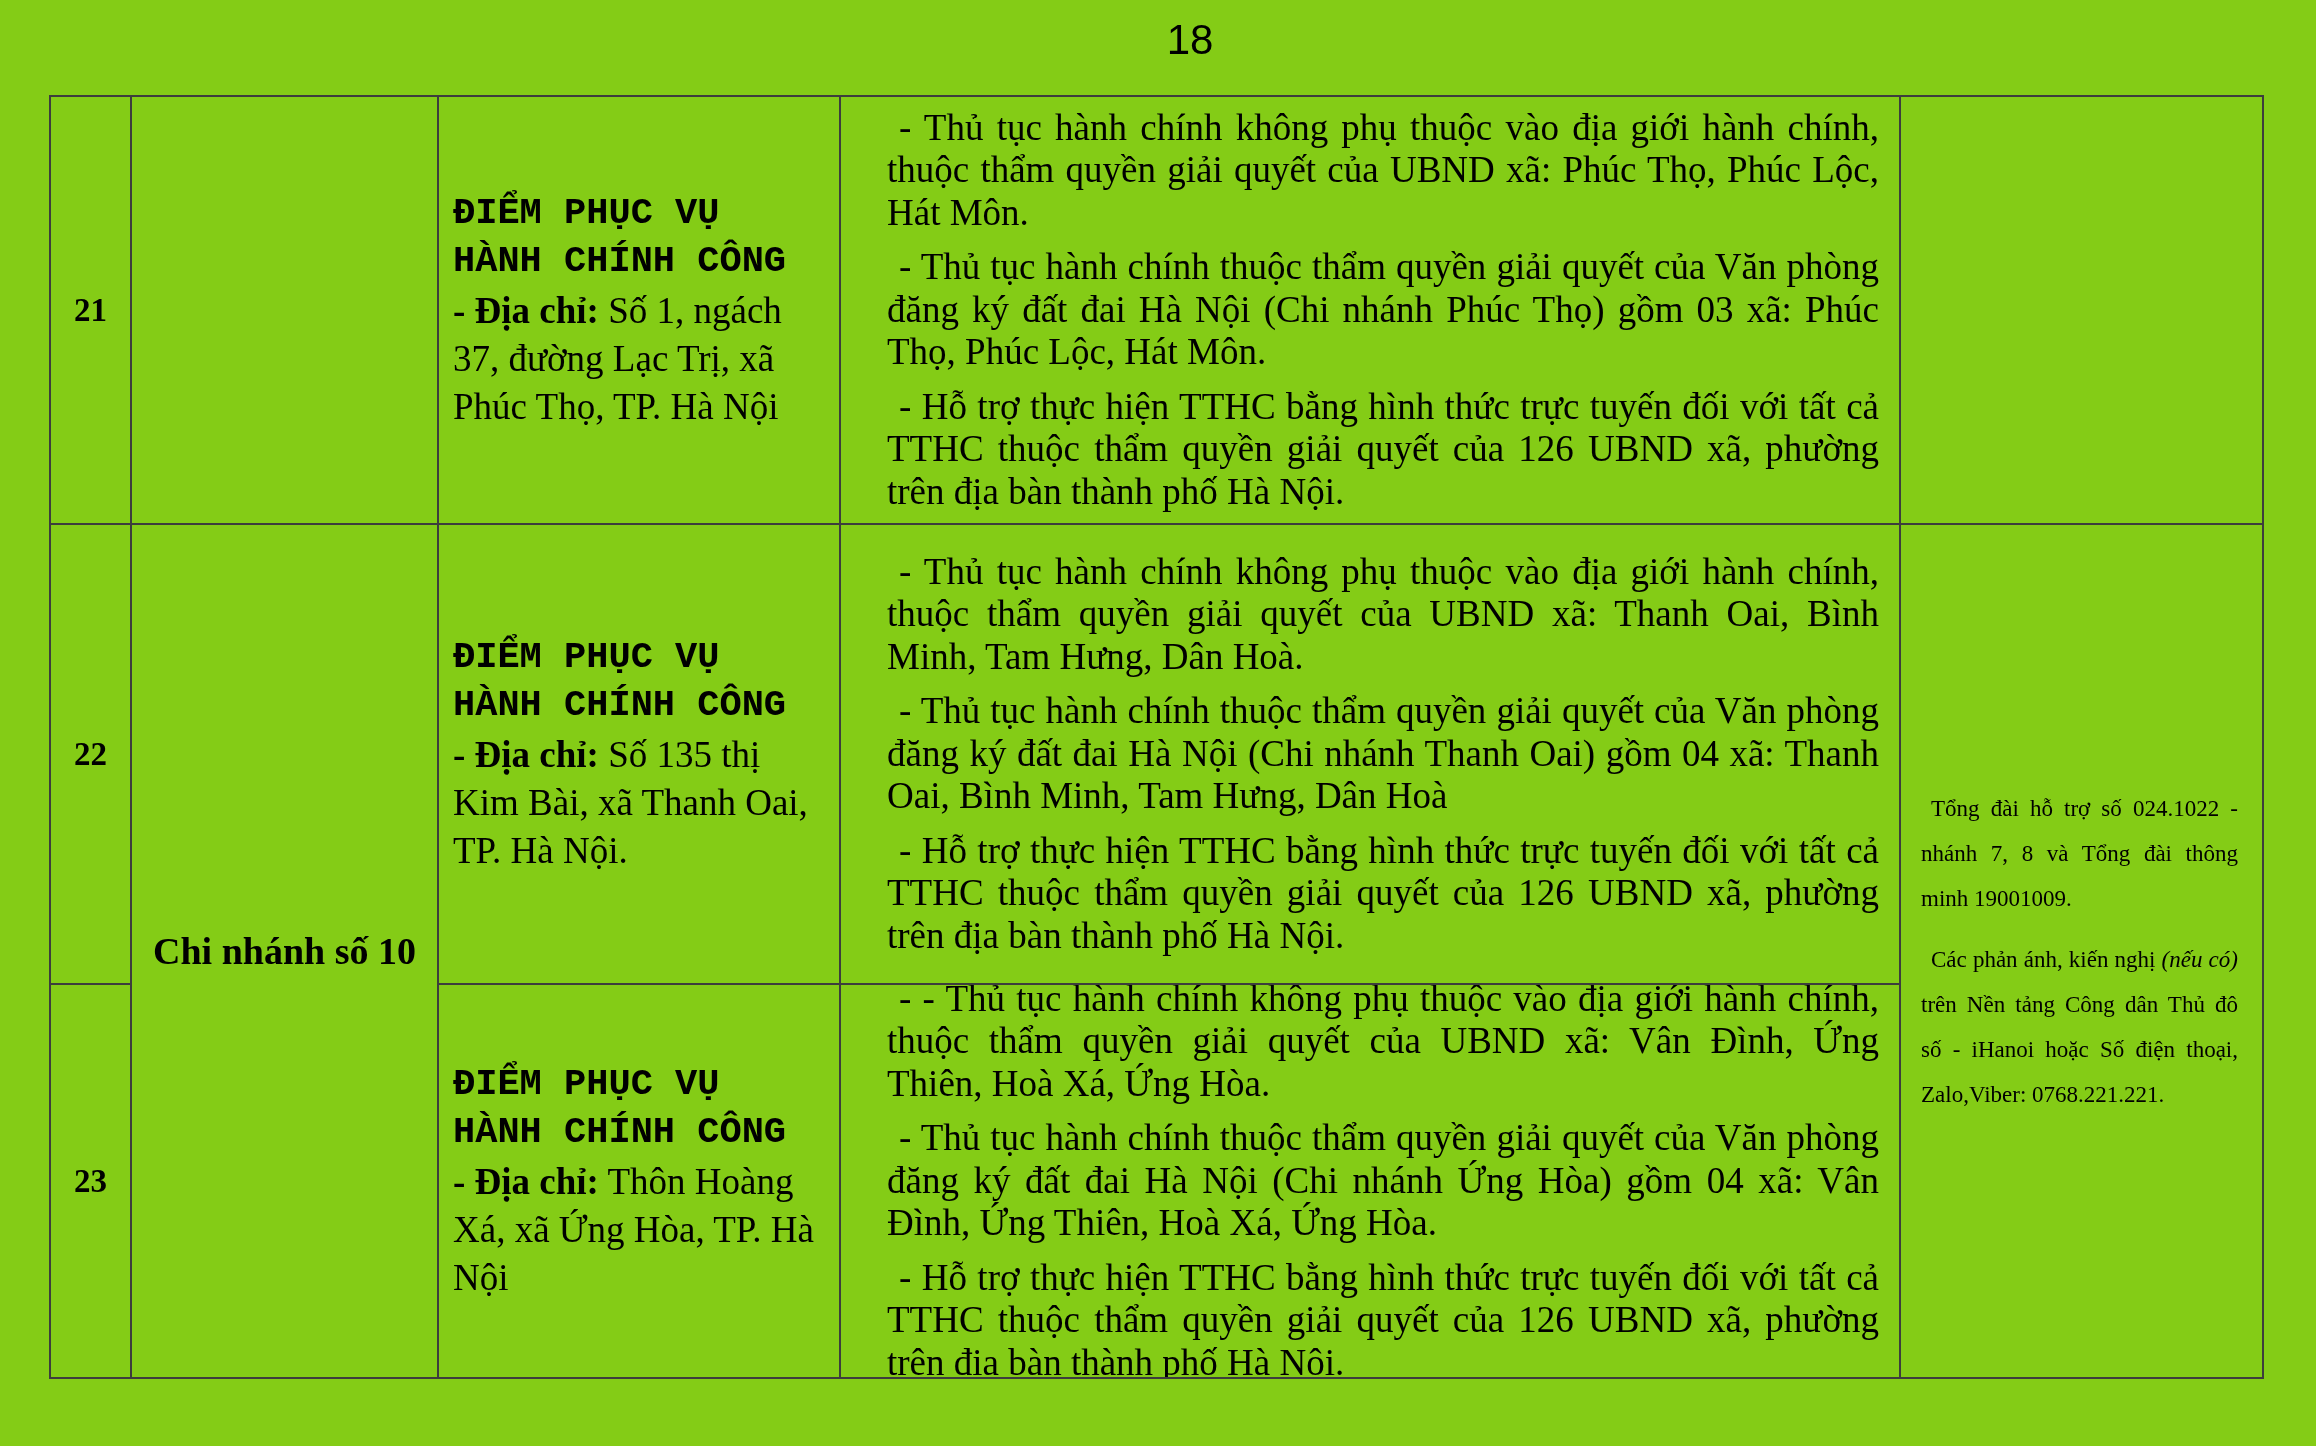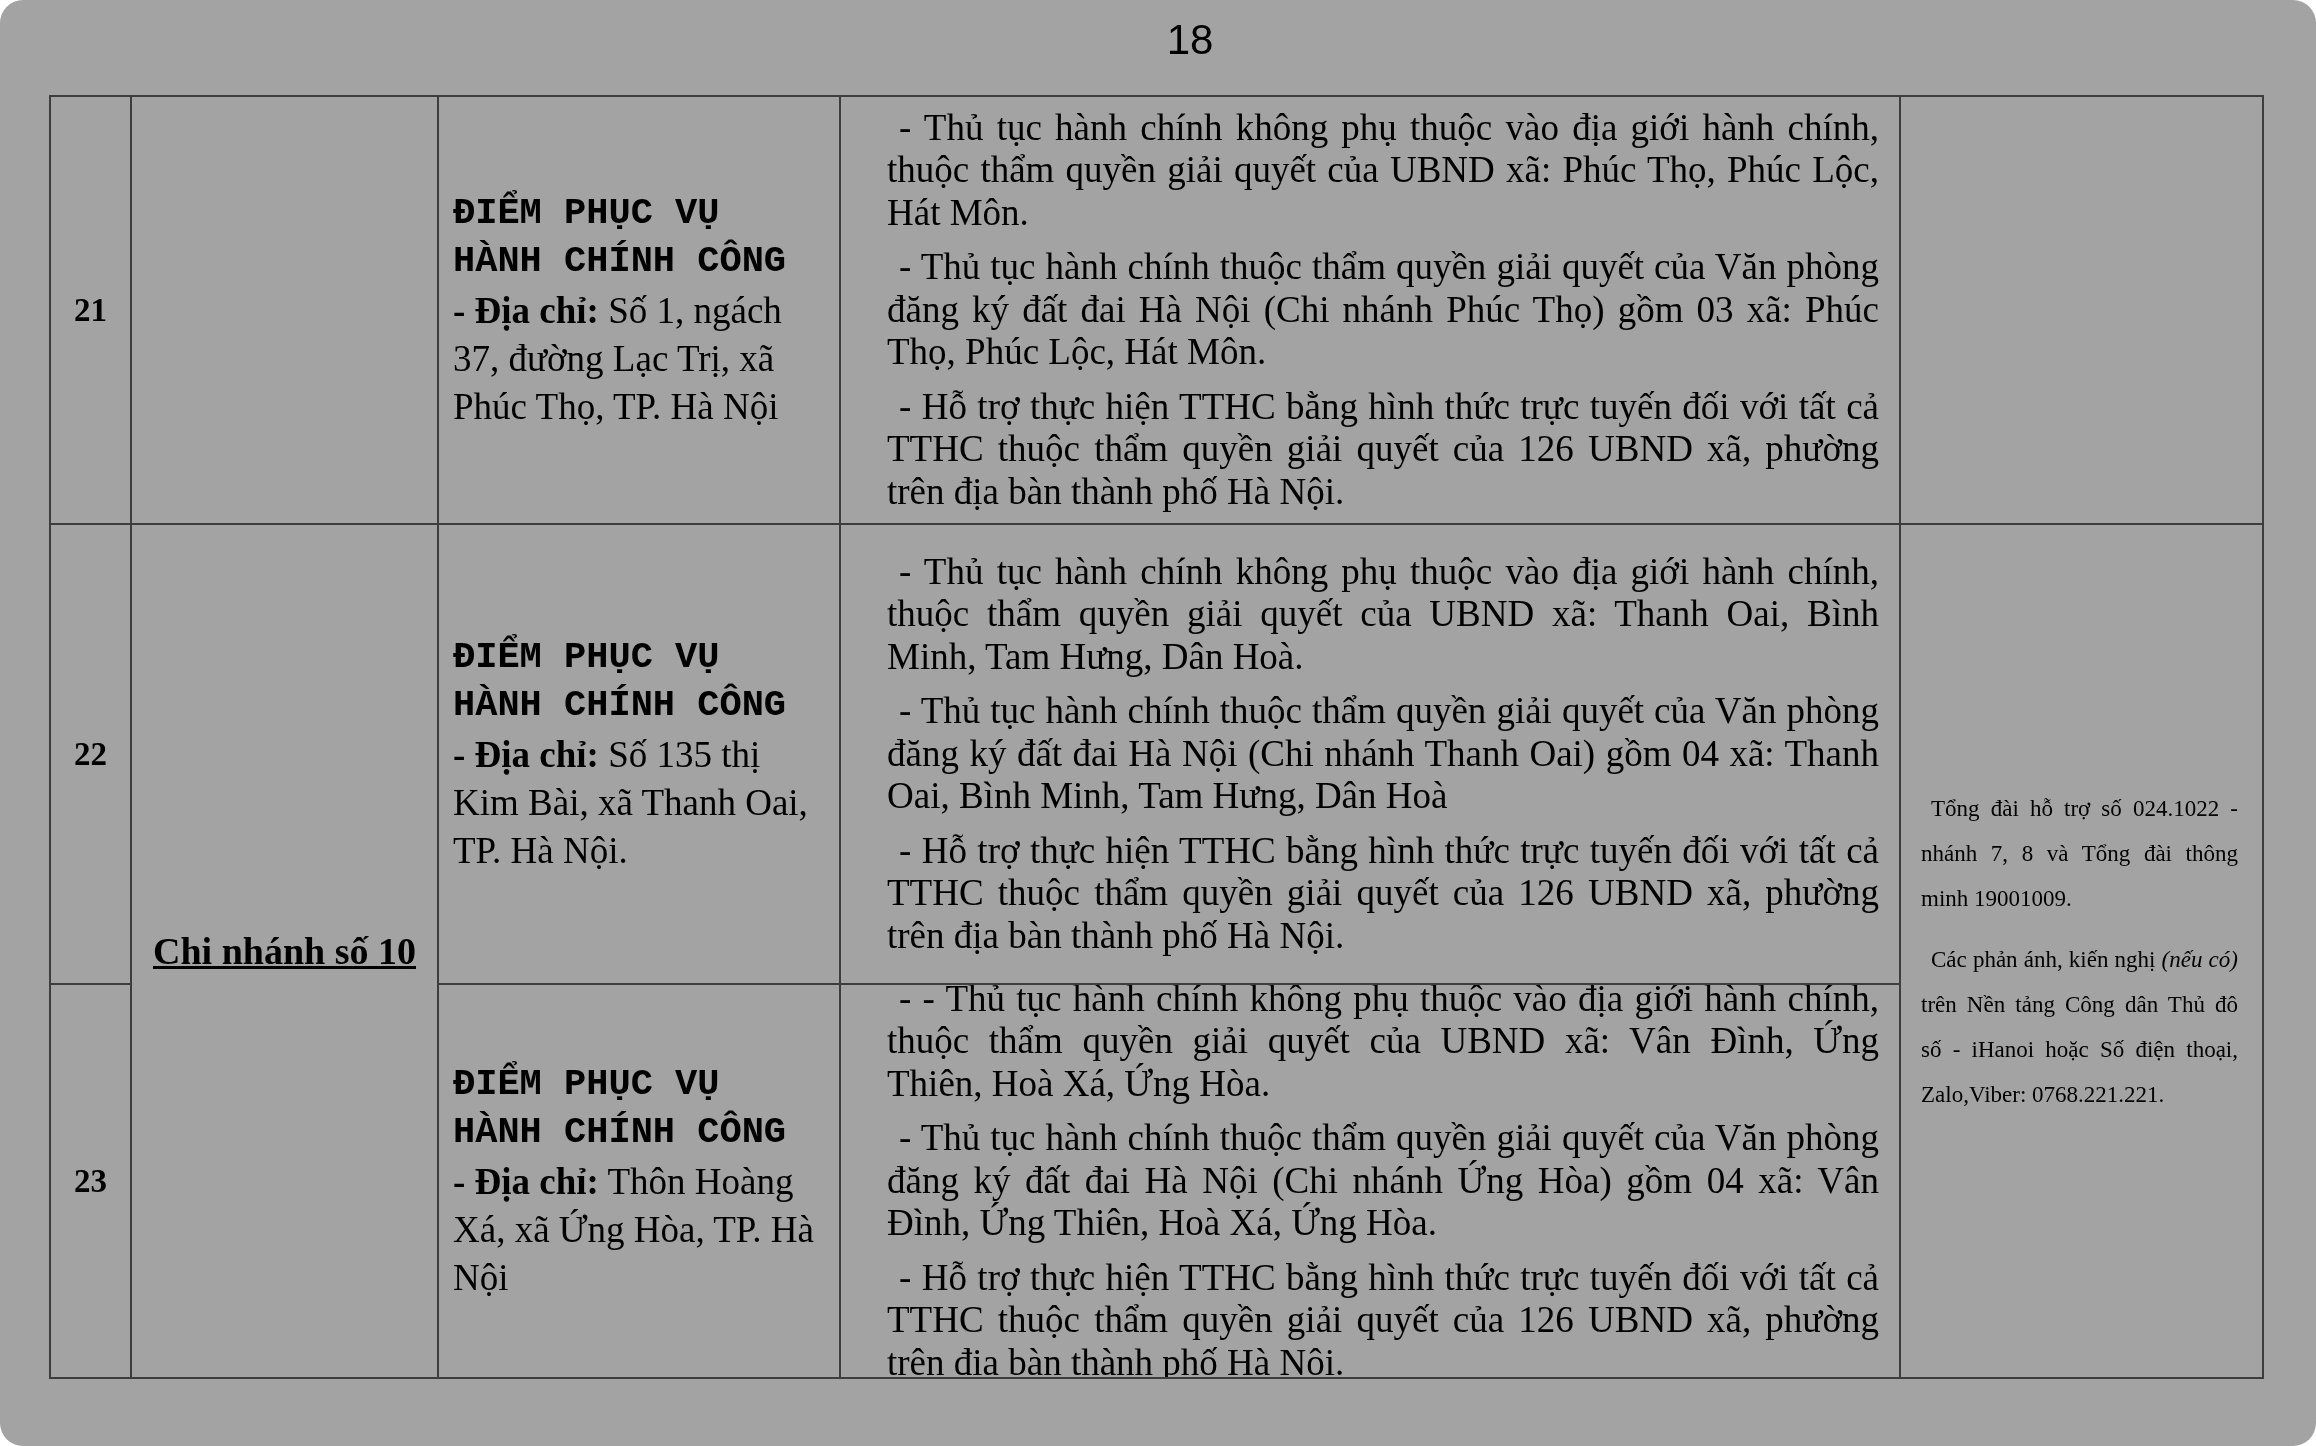--- a/index.html
+++ b/index.html
@@ -1,24 +1,23 @@
 <!DOCTYPE html>
 <html><head>
 <meta charset="utf-8">
 <style>
   html, body { margin: 0; padding: 0; background: #ffffff; }
   .page {
     position: relative;
     width: 2316px;
     height: 1446px;
-    background: #a3a3a3;
+    background: #84cc16;
     font-family: "Liberation Serif", "DejaVu Serif", serif;
     color: #000000;
     overflow: hidden;
-    border-radius: 23px;
   }
   .page-number {
     position: absolute;
     top: 16px;
     left: 0;
     width: 100%;
     text-align: center;
     font-family: "Liberation Sans", "DejaVu Sans", sans-serif;
     font-size: 42px;
     transform: translateX(32px);
@@ -44,21 +43,21 @@
   .cell.no-r { border-right: none; }
   .cell.no-b { border-bottom: none; }
 
   .num-cell {
     display: flex; align-items: center; justify-content: center;
     font-size: 33px; font-weight: bold;
   }
   .branch-cell {
     display: flex; align-items: center; justify-content: center;
     font-size: 38px; font-weight: bold;
-    text-align: center; padding: 0 6px; text-decoration: underline;
+    text-align: center; padding: 0 6px;
   }
   .service-cell {
     display: flex; flex-direction: column; justify-content: center;
     padding: 0 10px 0 14px;
     font-size: 37px; line-height: 48px;
   }
   .svc-title { font-weight: bold; font-family: Liberation Mono, monospace; }
   .svc-addr { margin-top: 2px; }
   .addr-label { font-weight: bold; }
   .bullets-cell {

